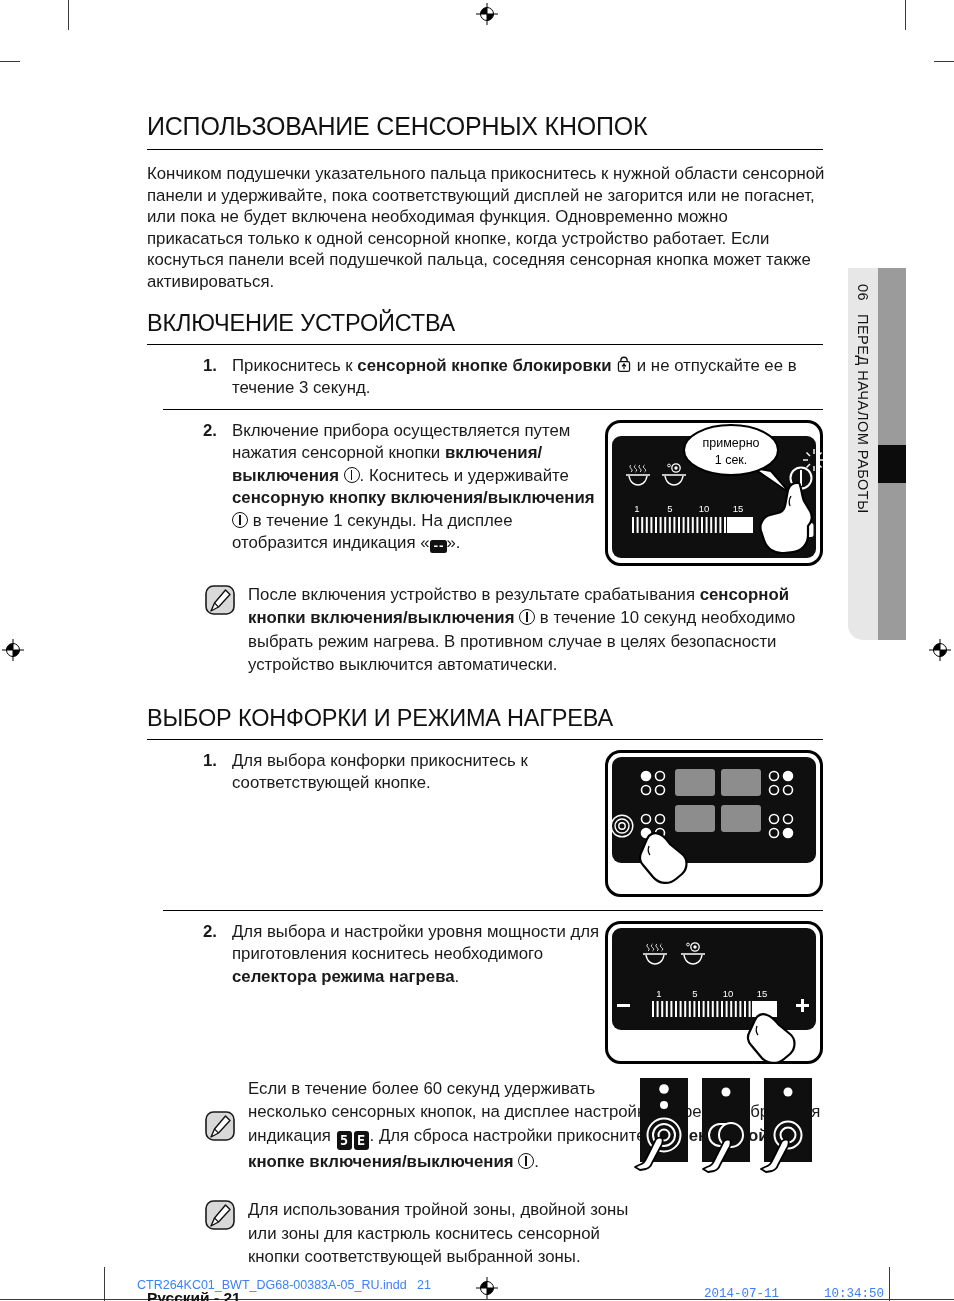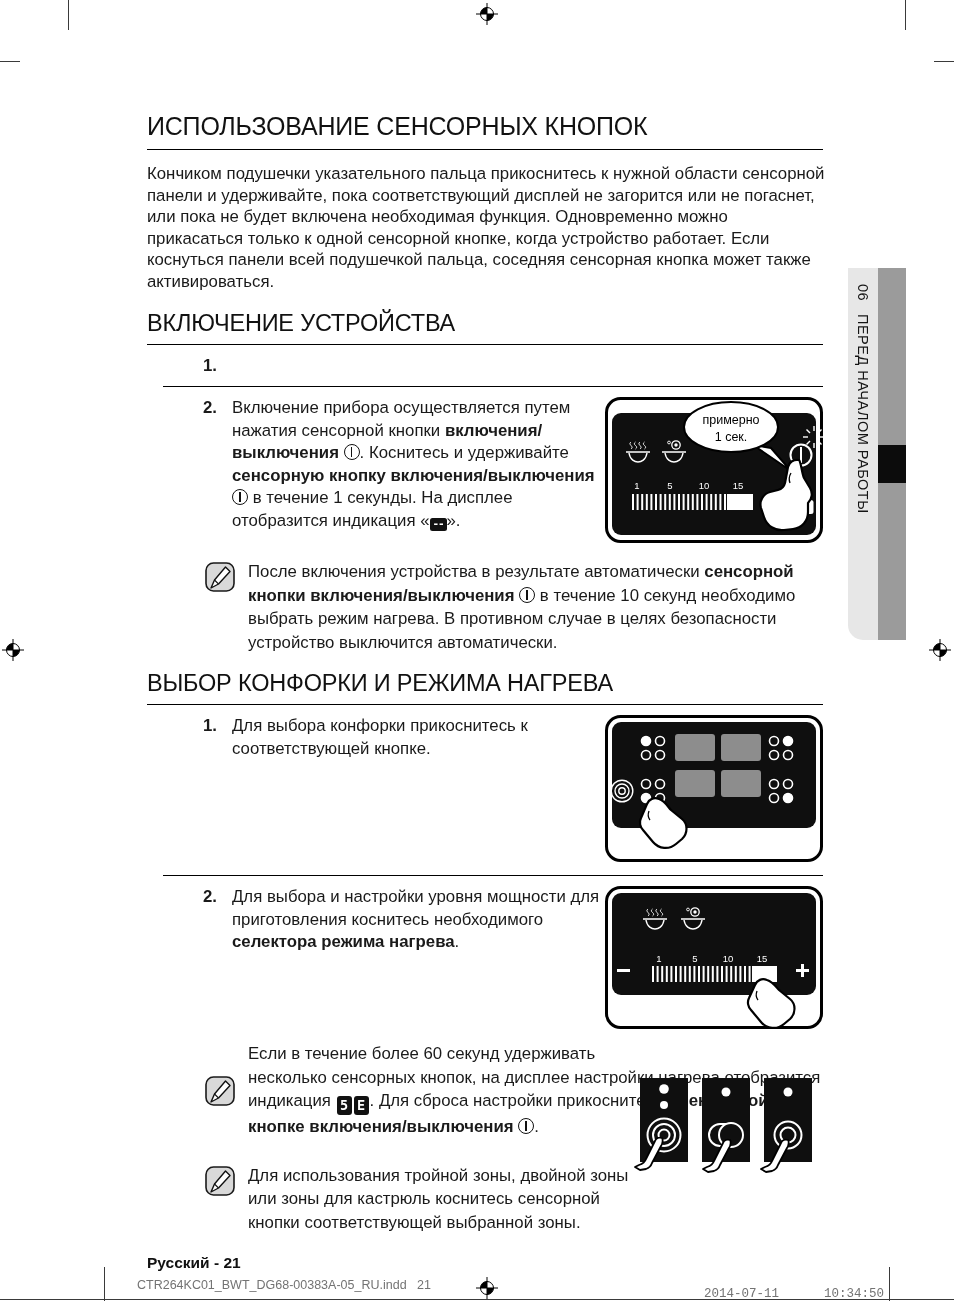--- a/index.html
+++ b/index.html
@@ -18,21 +18,21 @@
   .tab-black { position:absolute; left:30px; top:177px; width:28px; height:38px; background:#0c0c0c; }
   .tab-text  { position:absolute; left:0; top:16px; width:30px; height:348px;
                writing-mode:vertical-rl; line-height:30px; font-size:14.5px; letter-spacing:0.5px; color:#141414; }
   .tab-label { margin-inline-start:13px; }
   
   .content { position:absolute; left:147px; top:112px; width:676px; }
   h1,h2 { margin:0; font-weight:normal; color:#111; letter-spacing:-0.2px;
           border-bottom:1.6px solid #000; }
   h1 { font-size:25px; padding-bottom:8px; }
   h2 { font-size:23.5px; padding-bottom:7px; }
-  .mt1 { margin-top:17px; } .mt2 { margin-top:16px; }
+  .mt1 { margin-top:17px; } .mt2 { margin-top:28px; }
   .intro { margin:13px 0 12px; font-size:16.8px; line-height:21.6px; width:680px; white-space:pre-wrap; }
   .step-row { display:flex; align-items:flex-start; margin-top:10px; }
   .stepcol { flex:1; display:flex; padding-left:56px; font-size:16.8px; line-height:22.5px; }
   .step-num { font-weight:bold; width:29px; flex:none; }
   .step-body { flex:1; white-space:pre-wrap; }
   .narrow { max-width:378px; }
   .w600 { max-width:600px; }
   .figure { flex:none; margin-left:4px; }
   hr.divider { border:0; border-top:1.1px solid #000; margin:9px 0 0 16px; }
   .note { display:flex; gap:13px; padding-left:58px; margin-top:13px; font-size:16.8px; line-height:23.5px; }
@@ -48,21 +48,21 @@
   .seg-dash { display:inline-block; width:17px; height:13px; background:#111; border-radius:2.5px;
               color:#fff; font-family:"DejaVu Sans Mono",monospace; font-weight:bold; font-size:11px;
               line-height:11px; text-align:center; letter-spacing:-1px; vertical-align:-1px; }
   .seg { display:inline-block; width:15px; height:19px; background:#111; border-radius:3px; margin:0 1px;
          color:#fff; font-family:"DejaVu Sans Mono",monospace; font-weight:bold; font-size:13.5px;
          line-height:19px; text-align:center; vertical-align:-4px; }
   .footer { text-align:left; font-weight:bold; font-size:15.5px; margin-top:20px; color:#111; }
   
   .zones { position:absolute; left:638px; top:1078px; }
   
-  .print-bar { position:absolute; left:0; top:1272px; width:954px; height:29px; font-size:12.5px; color:#737373; }
+  .print-bar { position:absolute; left:0; top:1272px; width:954px; height:29px; font-size:12.5px; color:#3b82f6; }
   .print-left  { position:absolute; left:137px; top:6px; white-space:pre; }
   .print-right { position:absolute; right:70px; top:15px; white-space:pre;font-family:Liberation Mono, monospace; }
   svg text { font-family:"Liberation Sans","DejaVu Sans",sans-serif; }
 </style>
 </head>
 <body>
 
 <div class="page">
 
   <div class="mark" style="left:68px; top:0; width:1.2px; height:30px;"></div>
@@ -114,20 +114,26 @@
   <div class="content">
 
     <h1>ИСПОЛЬЗОВАНИЕ СЕНСОРНЫХ КНОПОК</h1>
     <p class="intro">Кончиком подушечки указательного пальца прикоснитесь к нужной области сенсорной панели и удерживайте, пока соответствующий дисплей не загорится или не погаснет, или пока не будет включена необходимая функция. Одновременно можно прикасаться только к одной сенсорной кнопке, когда устройство работает. Если коснуться панели всей подушечкой пальца, соседняя сенсорная кнопка может также активироваться.</p>
 
     <h2 class="mt1">ВКЛЮЧЕНИЕ УСТРОЙСТВА</h2>
 
     <div class="step-row">
       <div class="stepcol">
         <div class="step-num">1.</div>
+        <div class="step-body w600"><span>Прикоснитесь к </span><span class="b">сенсорной кнопке блокировки </span><svg class="lock-ic" width="16" height="19" viewBox="0 0 23 24">
+              <path d="M7,8 V6 a4.5,4.5 0 0 1 9,0 V8" fill="none" stroke="#111" stroke-width="2"></path>
+              <rect x="3.5" y="8" width="16" height="14" rx="2.5" fill="none" stroke="#111" stroke-width="1.8"></rect>
+              <line x1="11.5" y1="19" x2="11.5" y2="12.5" stroke="#111" stroke-width="1.7"></line>
+              <path d="M8.7,14.8 L11.5,11.3 L14.3,14.8" fill="none" stroke="#111" stroke-width="1.7"></path>
+            </svg><span> и не отпускайте ее в течение 3 секунд.</span></div>
       </div>
     </div>
 
     <hr class="divider">
 
     <div class="step-row">
       <div class="stepcol">
         <div class="step-num">2.</div>
         <div class="step-body narrow"><span>Включение прибора осуществляется путем нажатия сенсорной кнопки </span><span class="b">включения/выключения </span><span class="power-ic"></span><span>. Коснитесь и удерживайте </span><span class="b">сенсорную кнопку включения/выключения </span><span class="power-ic"></span><span> в течение 1 секунды. На дисплее отобразится индикация «</span><span class="seg-dash">--</span><span>».</span></div>
       </div>
@@ -189,21 +195,21 @@
         </svg>
       </div>
     </div>
 
     <div class="note">
       <svg class="note-icon" width="30" height="30" viewBox="0 0 30 30">
         <rect x="1" y="1" width="28" height="28" rx="7.5" fill="#d9d9d9" stroke="#1a1a1a" stroke-width="1.6"></rect>
         <path d="M20.5,5 l4.5,4.5 -11.5,12.5 -7.5,4 3.5,-8 z" fill="#fff" stroke="#111" stroke-width="1.4" stroke-linejoin="round"></path>
         <line x1="13.5" y1="22" x2="9.5" y2="18" stroke="#111" stroke-width="1.1"></line>
       </svg>
-      <div class="note-body"><span>После включения устройства в результате автоматически </span><span class="b">сенсорной кнопки включения/выключения </span><span class="power-ic"></span><span> в течение 10 секунд необходимо выбрать режим нагрева. В противном случае в целях безопасности устройство выключится автоматически.</span></div>
+      <div class="note-body"><span>После включения устройство в результате срабатывания </span><span class="b">сенсорной кнопки включения/выключения </span><span class="power-ic"></span><span> в течение 10 секунд необходимо выбрать режим нагрева. В противном случае в целях безопасности устройство выключится автоматически.</span></div>
     </div>
 
     <h2 class="mt2">ВЫБОР КОНФОРКИ И РЕЖИМА НАГРЕВА</h2>
 
     <div class="step-row">
       <div class="stepcol">
         <div class="step-num">1.</div>
         <div class="step-body narrow">Для выбора конфорки прикоснитесь к соответствующей кнопке.</div>
       </div>
       <div class="figure">

